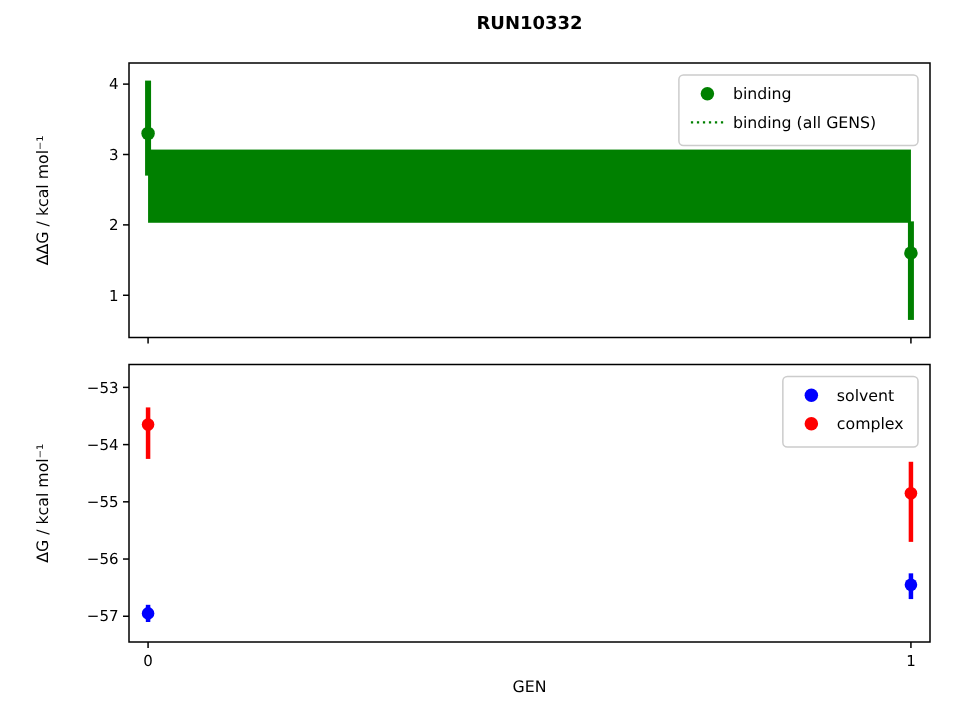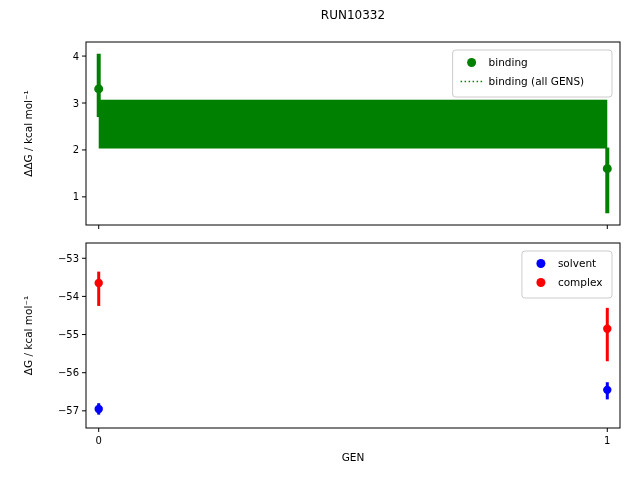--- a/index.html
+++ b/index.html
@@ -1,17 +1,17 @@
 <!DOCTYPE html>
 <html><head>
 <meta charset="utf-8">
 <style>
   html,body{margin:0;padding:0;background:#ffffff;}
   .figure{position:relative;width:640px;height:480px;background:#ffffff;font-family:"DejaVu Sans",sans-serif;overflow:hidden;}
-  .fig-title{position:absolute;left:86px;width:534px;top:8px;text-align:center;font-size:12px;font-weight:normal;color:#000;}
+  .fig-title{position:absolute;left:86px;width:534px;top:8px;text-align:center;font-size:12px;font-weight:bold;color:#000;}
   svg{position:absolute;left:0;top:0;}
   svg text{font-family:"DejaVu Sans",sans-serif;fill:#000;}
 </style>
 </head>
 <body>
 
 <div class="figure">
   <div class="fig-title">RUN10332</div>
   <svg id="chart" width="640" height="480" viewBox="0 0 640 480">
       <g>

